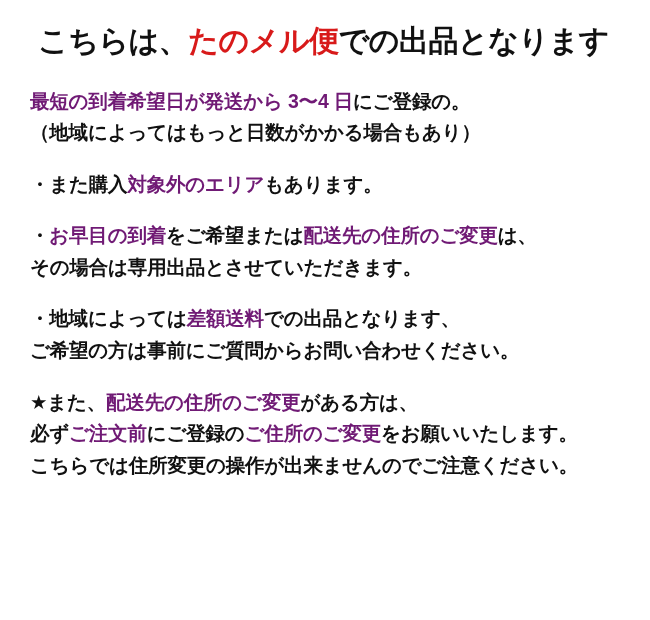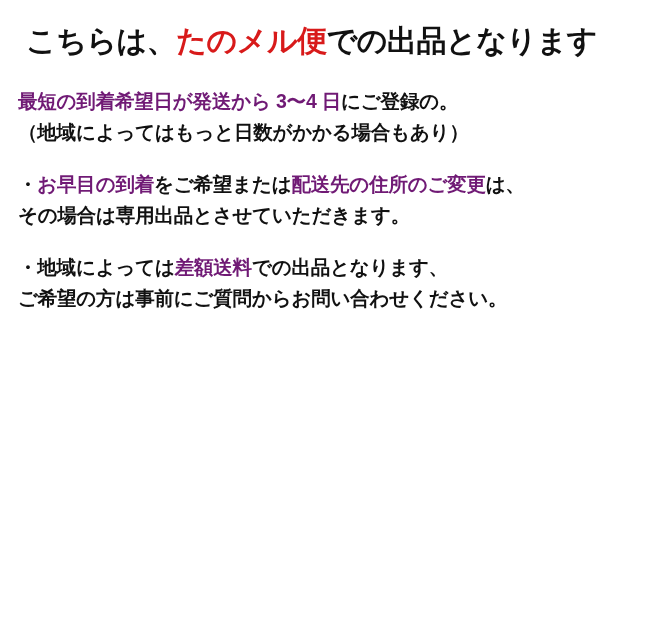--- a/index.html
+++ b/index.html
@@ -13,21 +13,21 @@
     background: #ffffff;
     font-family: "Liberation Sans", "DejaVu Sans", sans-serif;
     color: #111111;
     overflow: hidden;
   }
   #page {
     position: relative;
     width: 650px;
     height: 480px;
     box-sizing: border-box;
-    padding: 18px 22px 10px 18px;
+    padding: 18px 22px 10px 30px;
   }
 
   .title {
     font-size: 30px;
     font-weight: bold;
     letter-spacing: -0.5px;
     line-height: 1.25;
     margin: 4px 0 26px 8px;
     white-space: nowrap;
   }
@@ -56,21 +56,29 @@
 <body>
 
 <div id="page">
   <div class="title"><span class="blk">こちらは、</span><span class="red">たのメル便</span><span class="blk">での出品となります</span></div>
   <div id="body-blocks">
       <div class="block">
         <div class="line"><span class="red">最短の到着希望日が発送から 3〜4 日</span><span class="blk">にご登録の。</span></div>
         <div class="line"><span class="blk">（地域によってはもっと日数がかかる場合もあり）</span></div>
       </div>
       <div class="block">
+        <div class="line"><span class="blk">・また購入</span><span class="red">対象外のエリア</span><span class="blk">もあります。</span></div>
+      </div>
+      <div class="block">
         <div class="line"><span class="blk">・</span><span class="red">お早目の到着</span><span class="blk">をご希望または</span><span class="red">配送先の住所のご変更</span><span class="blk">は、</span></div>
         <div class="line"><span class="blk">その場合は専用出品とさせていただきます。</span></div>
       </div>
       <div class="block">
         <div class="line"><span class="blk">・地域によっては</span><span class="red">差額送料</span><span class="blk">での出品となります、</span></div>
         <div class="line"><span class="blk">ご希望の方は事前にご質問からお問い合わせください。</span></div>
       </div>
+      <div class="block">
+        <div class="line"><span class="blk">★また、</span><span class="red">配送先の住所のご変更</span><span class="blk">がある方は、</span></div>
+        <div class="line"><span class="blk">必ず</span><span class="red">ご注文前</span><span class="blk">にご登録の</span><span class="red">ご住所のご変更</span><span class="blk">をお願いいたします。</span></div>
+        <div class="line"><span class="blk">こちらでは住所変更の操作が出来ませんのでご注意ください。</span></div>
+      </div>
     </div>
 </div>
 
 </body></html>

